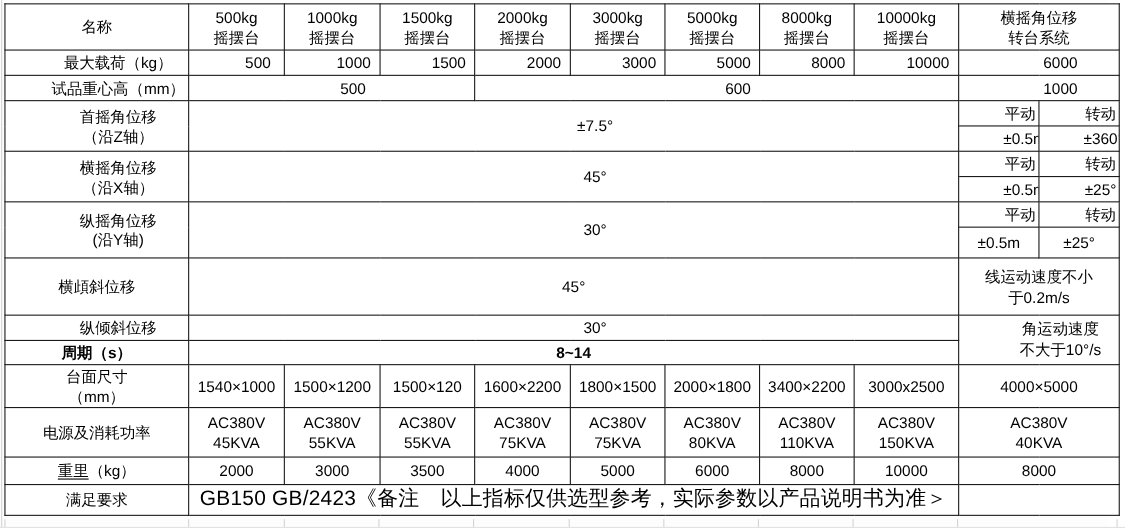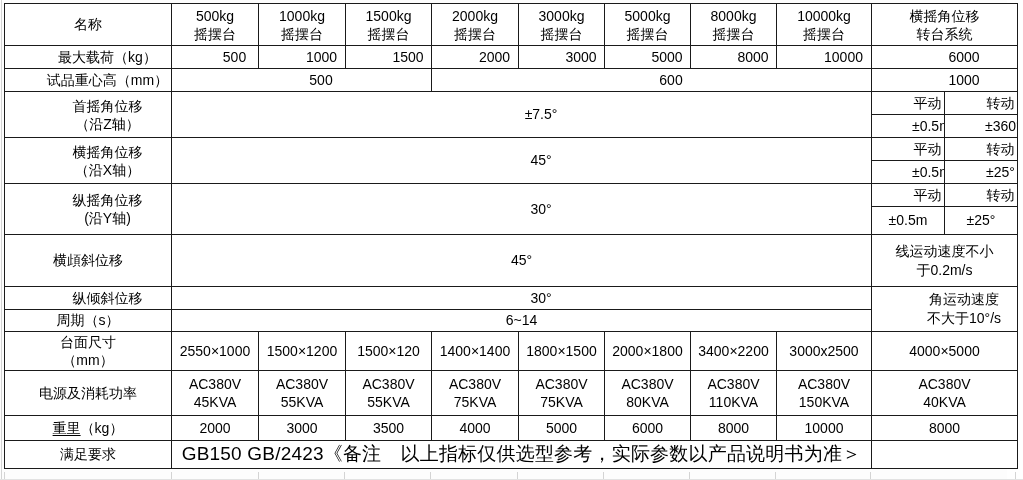--- a/index.html
+++ b/index.html
@@ -30,21 +30,21 @@
     vertical-align: middle;
     padding: 0 1px;
     font-size: 14px;
     line-height: 1.3;
     overflow: hidden;
     background: #fff;
   }
   .two-line div { line-height: 18px; }
   .r-head td { height: 42px; }
   .r23 td { height: 23px; padding-left: 40px; }
-  .r22 td { height: 22px; }
+  .r22 td { height: 22px; font-weight: bold; }
   .r28 td { height: 28px; }
   .r52 td { height: 52px; }
   .r39 td { height: 39px; }
   .r45 td { height: 45px; }
   .r25 td { height: 25px; }
   .note-cell { font-size: 19px; letter-spacing: 0.2px; }
   .ul { text-decoration: underline; text-underline-offset: 2px; text-align: center; }
   .sixdof-note div { line-height: 19px; }
 </style>
 </head>
@@ -197,32 +197,32 @@
         <td>纵倾斜位移</td>
         <td colspan="8">30°</td>
         <td colspan="2" rowspan="2" class="sixdof-note">
             <div>角运动速度</div>
             <div>不大于10°/s</div>
           </td>
       </tr>
 
       <tr class="r22">
         <td>周期（s）</td>
-        <td colspan="8">6~14</td>
+        <td colspan="8">8~14</td>
       </tr>
 
       <tr class="r39">
         <td class="two-line">
             <div>台面尺寸</div>
             <div>（mm）</div>
           </td>
-        <td>2550×1000</td>
+        <td>1540×1000</td>
         <td>1500×1200</td>
         <td>1500×120</td>
-        <td>1400×1400</td>
+        <td>1600×2200</td>
         <td>1800×1500</td>
         <td>2000×1800</td>
         <td>3400×2200</td>
         <td>3000x2500</td>
         <td colspan="2">4000×5000</td>
       </tr>
 
       <tr class="r45">
         <td>电源及消耗功率</td>
         <td class="two-line">

